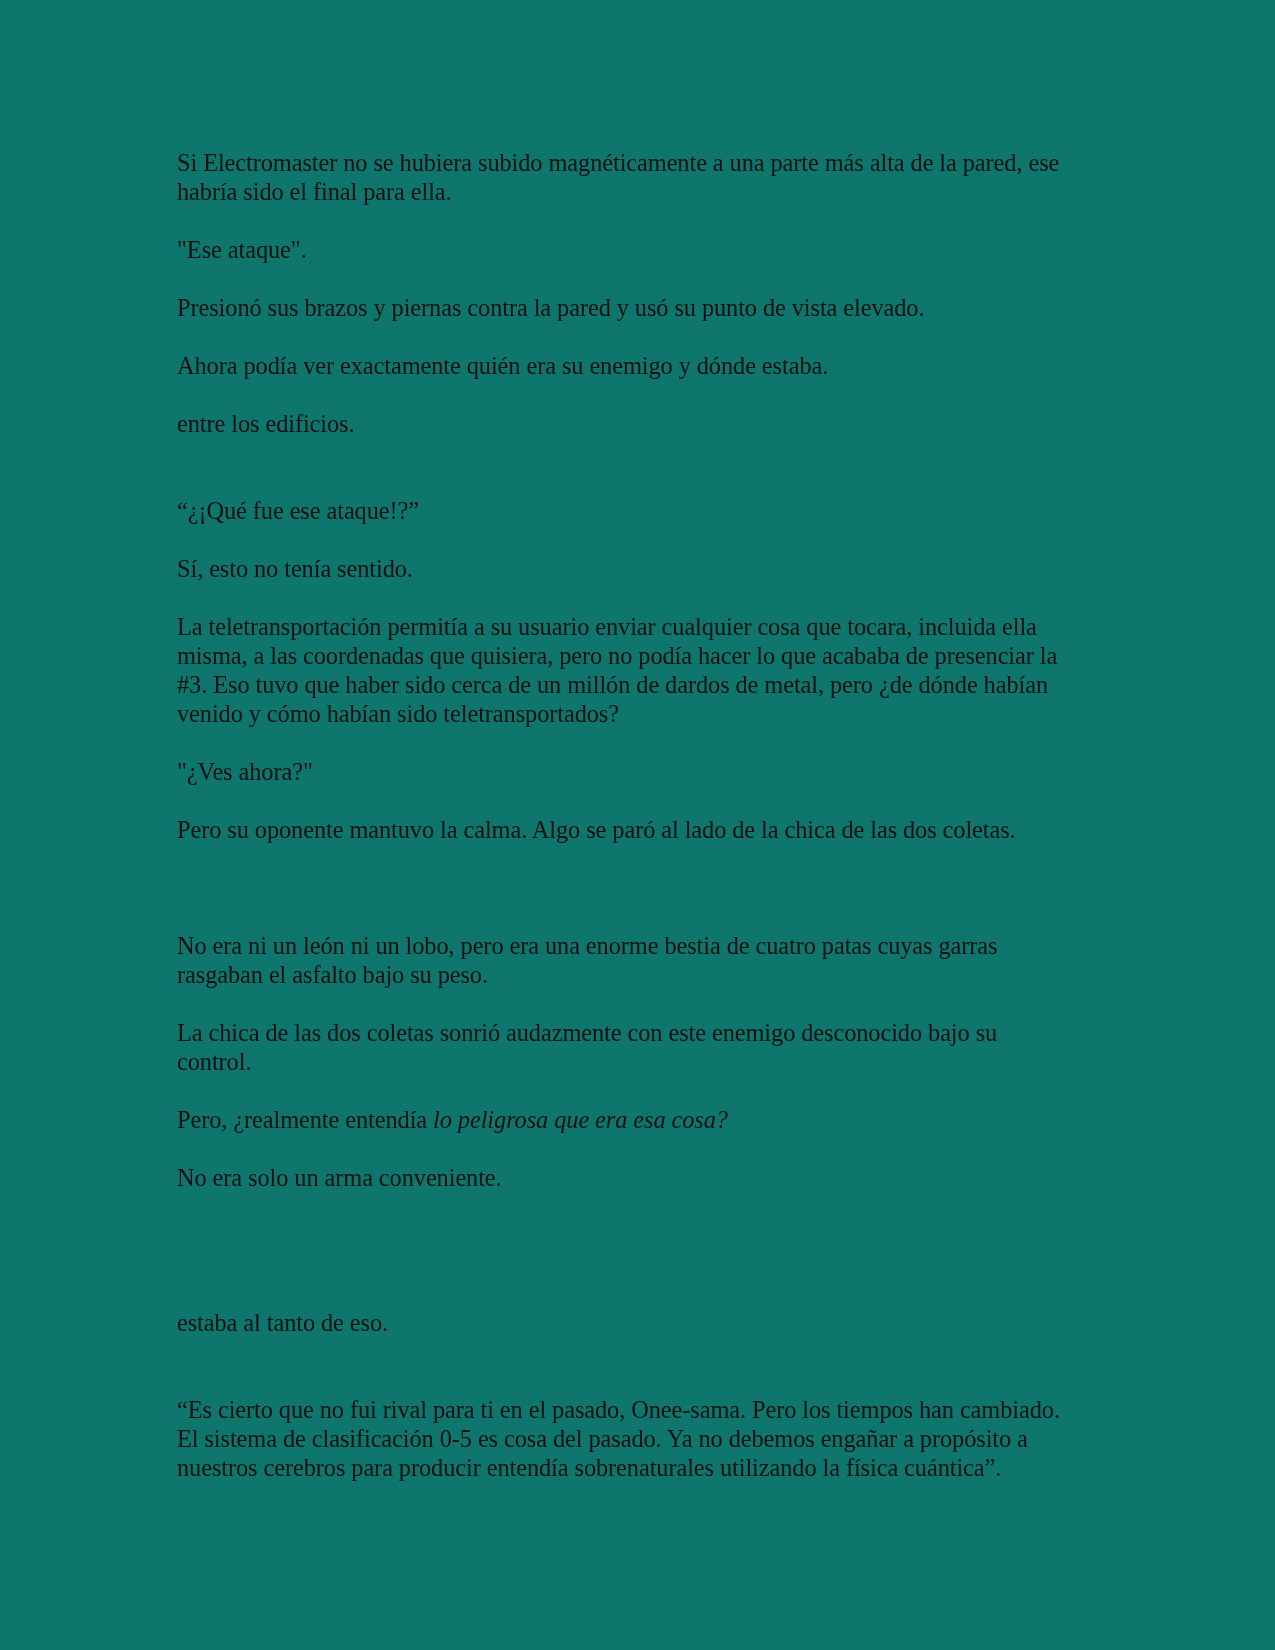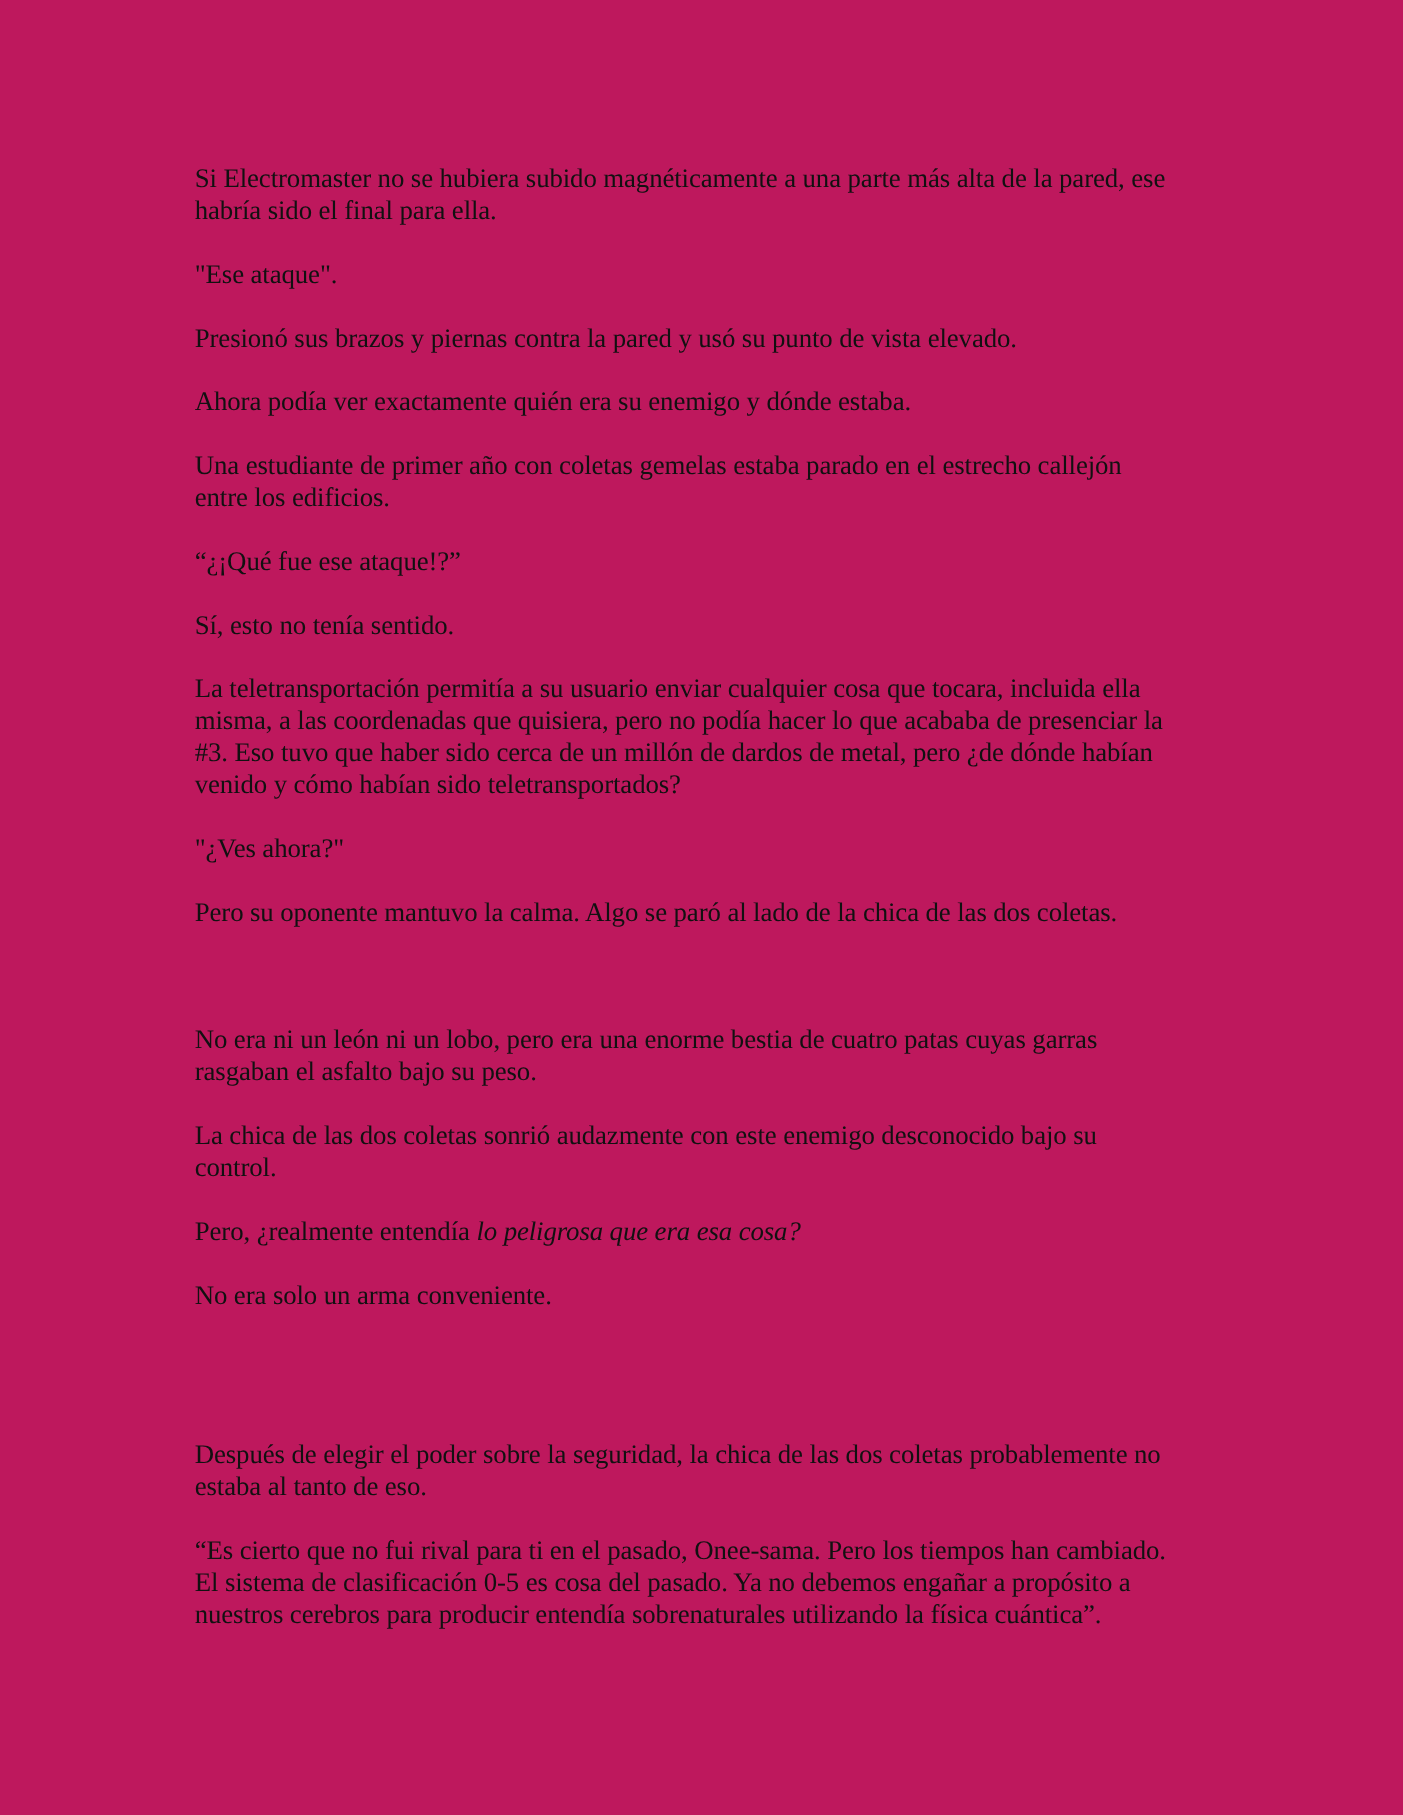--- a/index.html
+++ b/index.html
@@ -1,18 +1,18 @@
 <!DOCTYPE html>
 <html><head>
 <meta charset="utf-8">
 <style>
   html, body { margin: 0; padding: 0; background: #ffffff; }
   body { width: 1275px; height: 1650px; position: relative; overflow: hidden; }
   .page {
-    position: absolute; left: 0; top: 0; width: 1275px; height: 1650px; background: #be185d;
+    position: absolute; left: 0; top: 0; width: 1275px; height: 1650px; background: #0f766e;
   }
   .text-block {
     position: absolute;
     left: 177px;
     width: 930px;
     font-family: "Liberation Serif", "DejaVu Serif", serif;
     font-size: 24.4px;
     line-height: 29px;
     color: #111111;
     letter-spacing: -0.1px;
@@ -31,21 +31,20 @@
   <div class="text-block" style="top:235px">
     <span class="line">"Ese ataque".</span>
   </div>
   <div class="text-block" style="top:293px">
     <span class="line">Presionó sus brazos y piernas contra la pared y usó su punto de vista elevado.</span>
   </div>
   <div class="text-block" style="top:351px">
     <span class="line">Ahora podía ver exactamente quién era su enemigo y dónde estaba.</span>
   </div>
   <div class="text-block" style="top:409px">
-    <span class="line">Una estudiante de primer año con coletas gemelas estaba parado en el estrecho callejón</span>
     <span class="line">entre los edificios.</span>
   </div>
   <div class="text-block" style="top:554px">
     <span class="line">Sí, esto no tenía sentido.</span>
   </div>
   <div class="text-block" style="top:496px">
     <span class="line">“¿¡Qué fue ese ataque!?”</span>
   </div>
   <div class="text-block" style="top:612px">
     <span class="line">La teletransportación permitía a su usuario enviar cualquier cosa que tocara, incluida ella</span>
@@ -67,21 +66,20 @@
     <span class="line">La chica de las dos coletas sonrió audazmente con este enemigo desconocido bajo su</span>
     <span class="line">control.</span>
   </div>
   <div class="text-block" style="top:1105px">
     <span class="line"><span>Pero, ¿realmente entendía </span><span class="italic">lo peligrosa que era esa cosa?</span></span>
   </div>
   <div class="text-block" style="top:1163px">
     <span class="line">No era solo un arma conveniente.</span>
   </div>
   <div class="text-block" style="top:1308px">
-    <span class="line">Después de elegir el poder sobre la seguridad, la chica de las dos coletas probablemente no</span>
     <span class="line">estaba al tanto de eso.</span>
   </div>
   <div class="text-block" style="top:1395px">
     <span class="line">“Es cierto que no fui rival para ti en el pasado, Onee-sama. Pero los tiempos han cambiado.</span>
     <span class="line">El sistema de clasificación 0-5 es cosa del pasado. Ya no debemos engañar a propósito a</span>
     <span class="line">nuestros cerebros para producir entendía sobrenaturales utilizando la física cuántica”.</span>
   </div>
 </div>
 
 </body></html>

